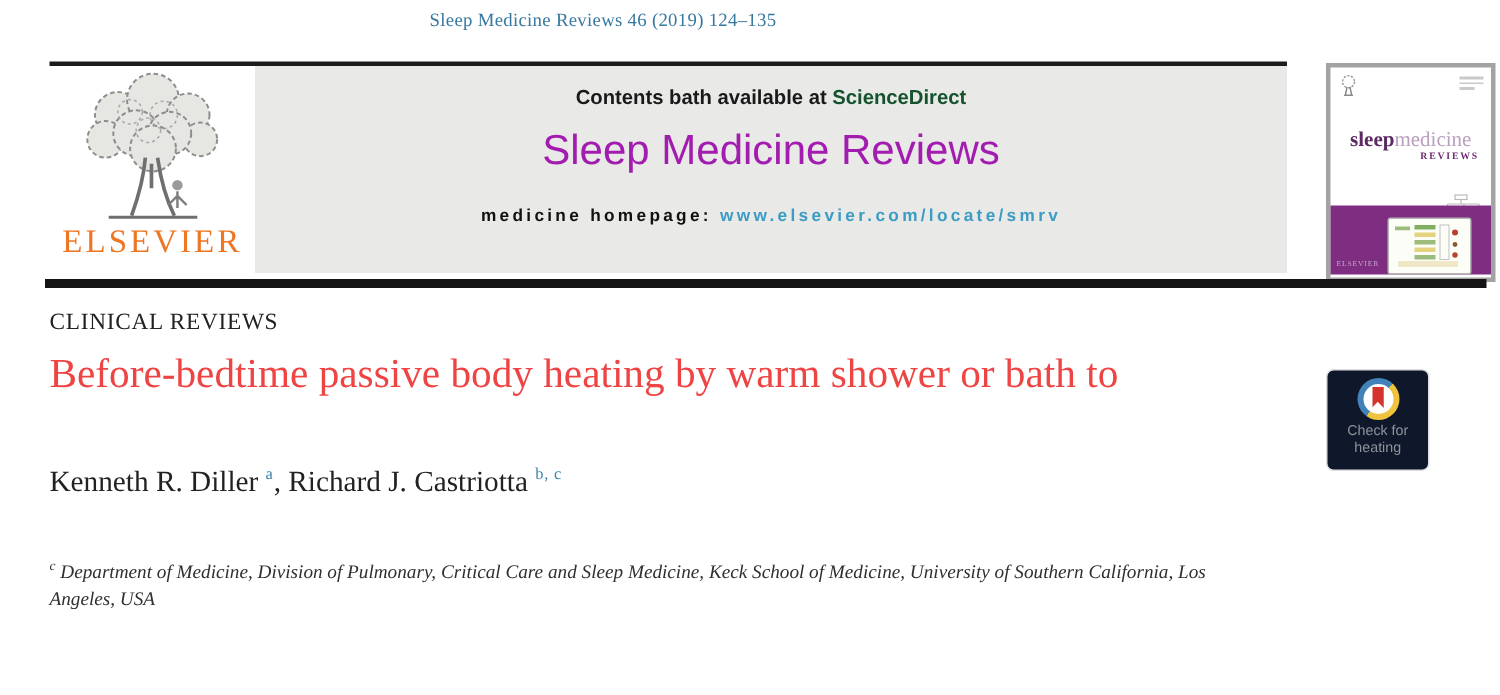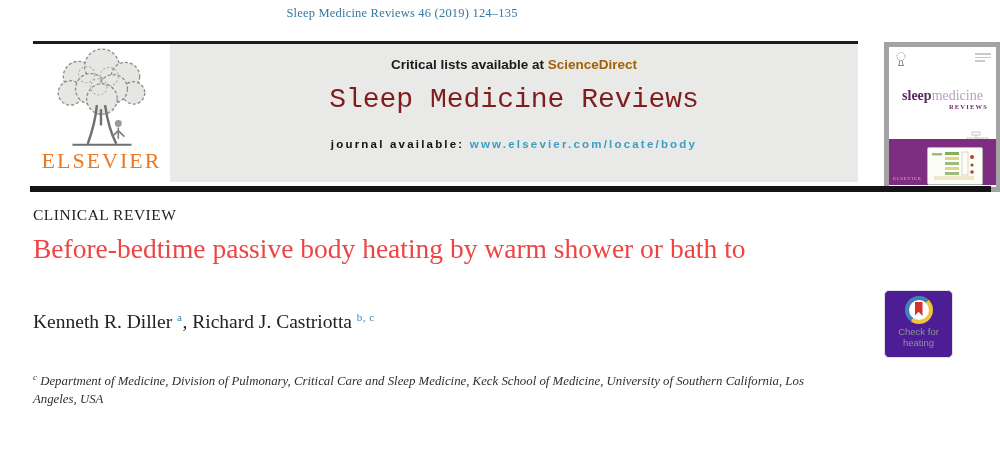--- a/index.html
+++ b/index.html
@@ -26,34 +26,34 @@
     font-family:"Liberation Serif", serif;font-size:22px;color:#ee7623;
     letter-spacing:2px;line-height:1;margin-top:-2px;
   }
 
   
   .banner{
     left:170px;top:44px;width:688px;height:138px;background:#e9e9e7;
     text-align:center;font-family:"Liberation Sans", sans-serif;
   }
   .contents-line{margin-top:13px;font-size:13.5px;font-weight:bold;color:#1a1a1a;}
-  .sciencedirect-link{color:#a16207;text-decoration:none;cursor:pointer;text-align:right;}
+  .sciencedirect-link{color:#14532d;text-decoration:none;cursor:pointer;text-align:right;}
   .banner-title{
-    font-family:Liberation Mono, monospace;font-size:28px;color:#7f1d1d;
+    font-family:Liberation Sans, sans-serif;font-size:28px;color:#a21caf;
     margin-top:13px;line-height:1.1;
   }
   .homepage-line{
     margin-top:22px;font-size:11.5px;font-weight:bold;color:#111;letter-spacing:2.2px;
   }
   .homepage-url{color:#3d9cc4;font-weight:bold;text-decoration:none;cursor:pointer;}
 
   
   .cover{
     left:884px;top:42px;width:107px;height:140px;background:#fff;
-    border:5px solid #a3a3a3;cursor:pointer;
+    border:3px solid #a3a3a3;cursor:pointer;
   }
   .cover-logo{position:absolute;left:6px;top:5px;}
   .cover-vol{position:absolute;right:5px;top:6px;width:16px;}
   .cover-vol div{height:1.5px;background:#c9c9c9;margin-bottom:2px;}
   .cover-wordmark{position:absolute;left:0;top:40px;width:100%;text-align:center;line-height:1;}
   .cover-word-bold{font-size:14px;font-weight:bold;color:#5c2a63;}
   .cover-word-light{font-size:14px;color:#b9a0bd;}
   .cover-reviews{
     position:absolute;right:8px;top:56px;font-size:6.5px;letter-spacing:1.2px;
     color:#6e2a72;font-weight:bold;
@@ -77,24 +77,23 @@
   .authors{left:33px;top:310px;width:820px;font-size:19.5px;line-height:1.24;color:#222;}
   .asup{font-size:11px;color:#3d85ad;letter-spacing:.5px;}
   .affiliations{
     left:33px;top:371px;width:800px;font-style:italic;font-size:12.8px;
     line-height:1.36;color:#2f2f2f;
   }
   .afsup{font-size:9px;color:#333;}
 
   
   .badge{
-    left:884px;top:246px;width:67px;height:66px;background:#4c1d95;border:1px solid #dddfe2;
+    left:884px;top:246px;width:67px;height:66px;background:#0f172a;border:1px solid #dddfe2;
     border-radius:5px;text-align:center;cursor:pointer;
     font-family:"Liberation Sans", sans-serif;
-    margin-top:44px;
   }
   .crossmark{
     width:28px;height:28px;border-radius:50%;margin:5px auto 2px auto;position:relative;
     background:conic-gradient(from 215deg,#4282ba 0 52%,#efc33d 52% 100%);
   }
   .crossmark-inner{
     position:absolute;left:4px;top:4px;width:20px;height:20px;border-radius:50%;background:#fff;
   }
   .crossmark-ribbon{
     position:absolute;left:10px;top:6px;width:8px;height:14px;background:#d5342c;
@@ -135,25 +134,25 @@
     <g stroke="#7d7d7d" stroke-width="1.6" fill="none">
       <circle cx="71" cy="76" r="3.4" fill="#9a9a9a" stroke="none"></circle>
       <path d="M71 80 L71 91 M71 83 L65 89 M71 83 L77 89"></path>
     </g>
   </svg>
   <div class="elsevier-word">ELSEVIER</div>
 </div>
 
 <div class="abs banner">
   <div class="contents-line">
-    <span>Critical lists available at </span><span class="sciencedirect-link">ScienceDirect</span>
+    <span>Contents bath available at </span><span class="sciencedirect-link">ScienceDirect</span>
   </div>
   <div class="banner-title">Sleep Medicine Reviews</div>
   <div class="homepage-line">
-    <span>journal available: </span><span class="homepage-url">www.elsevier.com/locate/body</span>
+    <span>medicine homepage: </span><span class="homepage-url">www.elsevier.com/locate/smrv</span>
   </div>
 </div>
 
 <div class="abs cover">
   <svg class="cover-logo" width="12" height="15" viewBox="0 0 12 15">
     <circle cx="6" cy="4.5" r="4" fill="none" stroke="#9a9a9a" stroke-width="1" stroke-dasharray="1.5 1"></circle>
     <path d="M5 8 L4 13 M7 8 L8 13 M3 13.5 L9 13.5" stroke="#8a8a8a" stroke-width="1" fill="none"></path>
   </svg>
   <div class="cover-vol">
       <div></div>
@@ -188,21 +187,21 @@
       <circle cx="44" cy="9" r="2" fill="#b8402f"></circle>
       <circle cx="44" cy="17" r="1.6" fill="#8a5a2d"></circle>
       <circle cx="44" cy="24" r="1.8" fill="#b8402f"></circle>
       <rect x="6" y="28" width="40" height="4" fill="#efe7c8"></rect>
     </g>
   </svg>
 </div>
 
 <div class="abs rule-thick"></div>
 
-<div class="abs section-label">CLINICAL REVIEW</div>
+<div class="abs section-label">CLINICAL REVIEWS</div>
 
 <div class="abs article-title">
     <div>Before-bedtime passive body heating by warm shower or bath to</div>
   </div>
 
 <div class="abs authors">
     <div><span>Kenneth R. Diller <sup class="asup">a</sup>, </span><span>Richard J. Castriotta <sup class="asup">b, c</sup></span></div>
   </div>
 
 <div class="abs affiliations">

